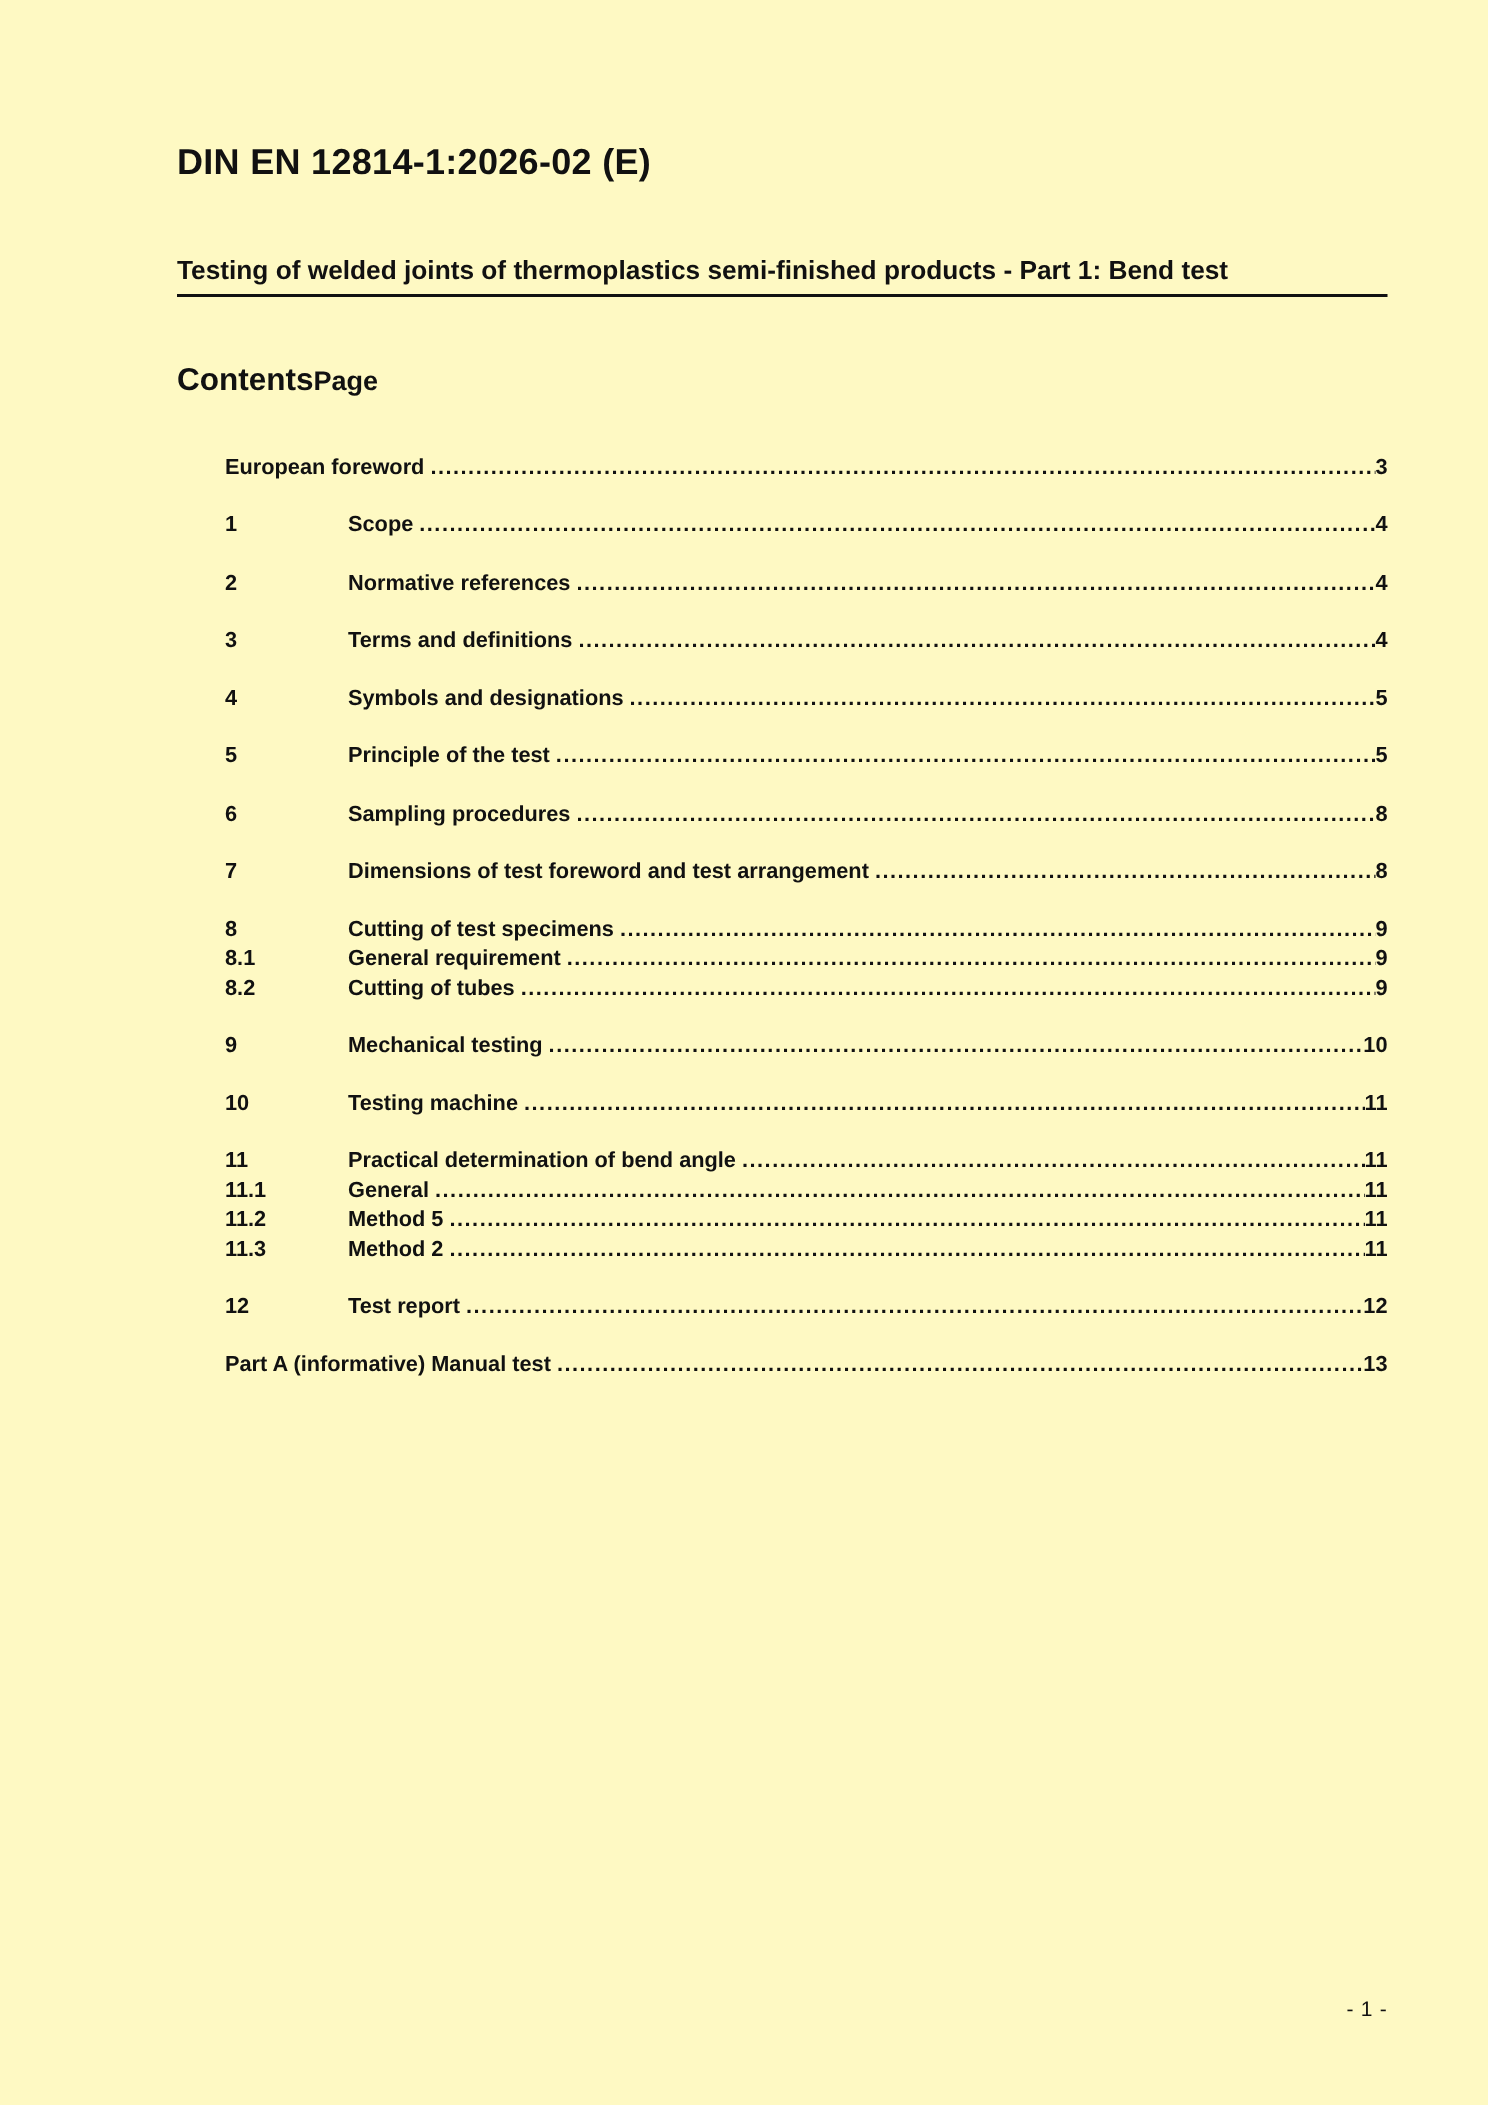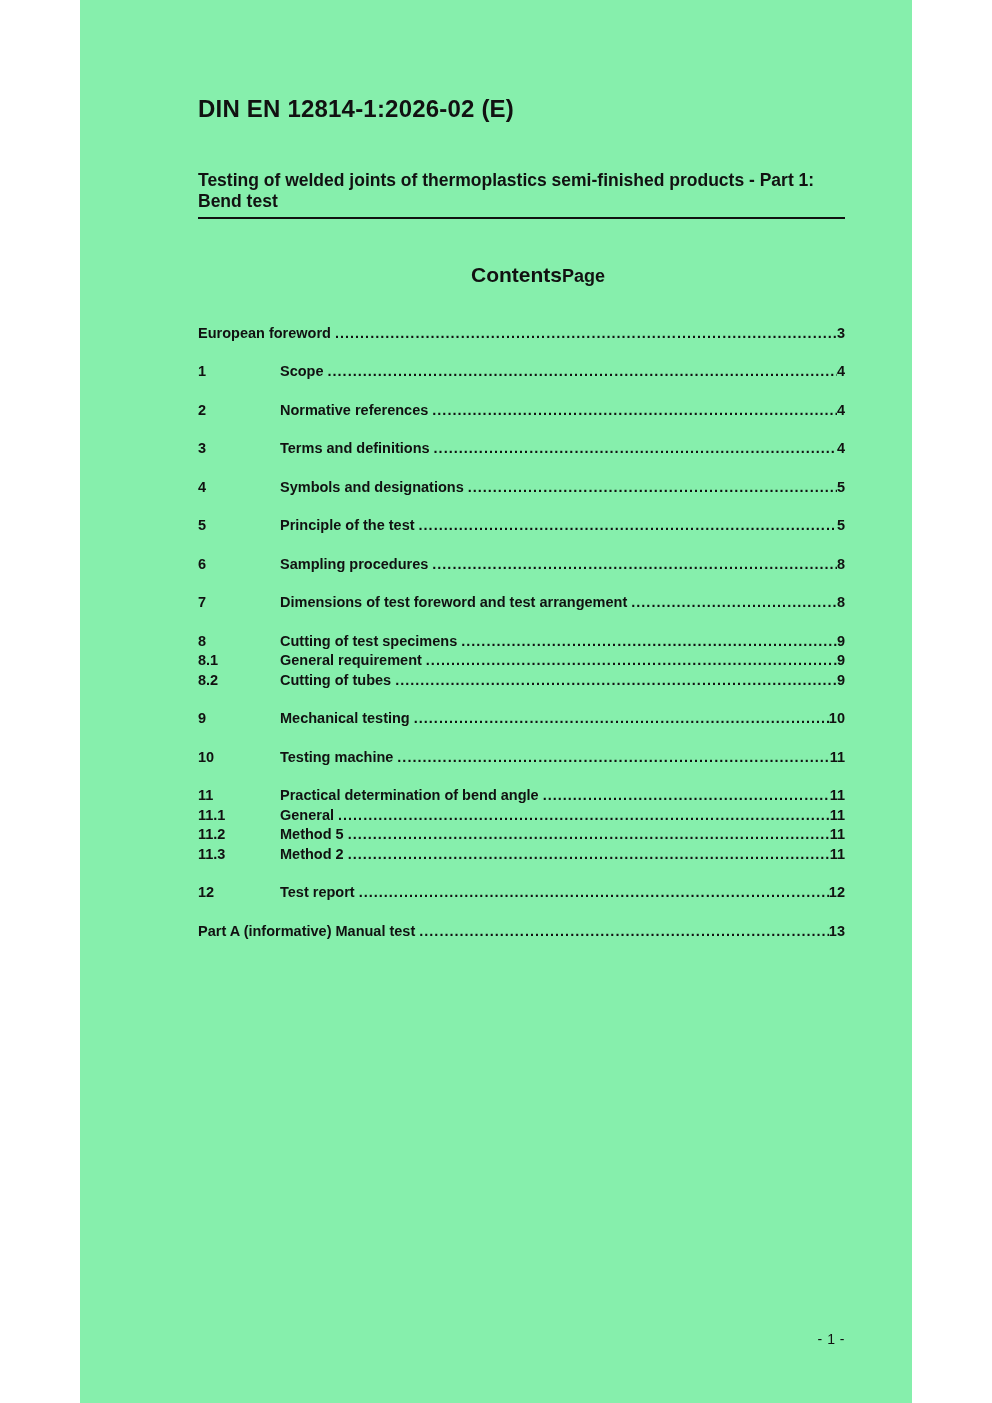--- a/index.html
+++ b/index.html
@@ -4,60 +4,60 @@
 <style>
   * { box-sizing: border-box; margin: 0; padding: 0; }
   html, body { background: #ffffff; }
   body {
     font-family: "Liberation Sans", sans-serif;
     color: #111111;
     -webkit-font-smoothing: antialiased;
   }
   .page {
     position: relative;
-    width: 832px;
+    width: 992px;
     height: 1403px;
     margin: 0 auto;
-    background: #86efac;
+    background: #fef9c3;
     padding: 95px 67px 0 118px;
     overflow: hidden;
   }
   .doc-number {
     font-size: 24px;
     font-weight: bold;
     line-height: 1.15;
     letter-spacing: 0.2px;
   }
   .doc-title {
     margin-top: 47px;
     font-size: 17.5px;
     font-weight: bold;
     line-height: 1.2;
     padding-bottom: 5px;
     border-bottom: 2px solid #111111;
   }
   .contents-row {
     margin-top: 44px;
     display: flex;
-    justify-content: center;
+    justify-content: flex-start;
     align-items: baseline;
-    margin-left: 33px;
   }
   .contents-heading {
     font-size: 21px;
     font-weight: bold;
   }
   .page-col-label {
     font-size: 18px;
     font-weight: bold;
   }
   .toc {
     margin-top: 37px;
     font-size: 14.5px;
     font-weight: bold;
+    margin-left: 32px;
   }
   .toc-row {
     display: flex;
     align-items: baseline;
     line-height: 19.5px;
     white-space: nowrap;
   }
   .toc-row.gap { margin-top: 19px; }
   .toc-num {
     width: 82px;

